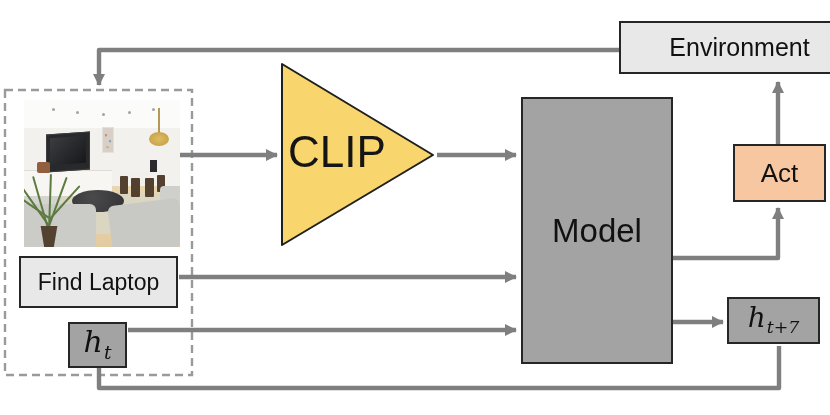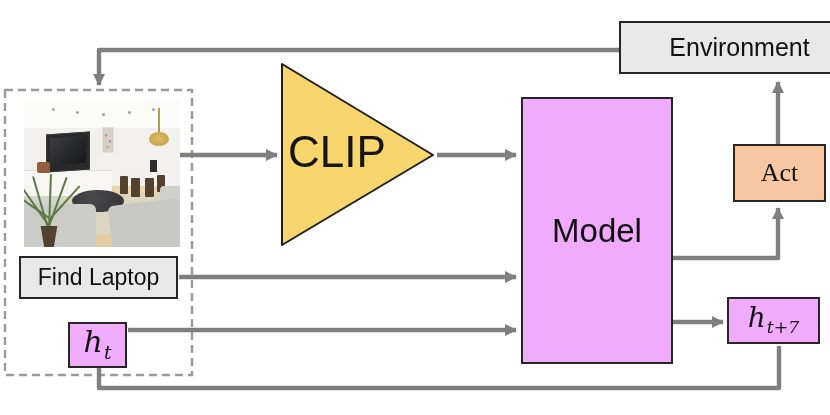--- a/index.html
+++ b/index.html
@@ -7,26 +7,26 @@
     position:relative;width:830px;height:415px;background:#ffffff;overflow:hidden;
     font-family:"Liberation Sans",sans-serif;color:#111;
   }
   .canvas *{box-sizing:border-box;}
   svg.layer{position:absolute;left:0;top:0;z-index:1;}
   .node{
     position:absolute;z-index:2;display:flex;align-items:center;justify-content:center;
     border:2px solid #262626;color:#111;
   }
   .gray-box{background:#E8E8E8;}
-  .blue-box{background:#f0abfc;}
+  .blue-box{background:#a3a3a3;}
   .peach-box{background:#F7C7A2;}
   .env{left:619px;top:21px;width:241px;height:53px;font-size:25px;}
-  .act{left:733px;top:144px;width:93px;height:58px;font-size:26px;font-family:Liberation Serif, serif;}
+  .act{left:733px;top:144px;width:93px;height:58px;font-size:26px;}
   .model{left:521px;top:97px;width:152px;height:267px;font-size:33px;}
-  .find{left:19px;top:256px;width:159px;height:43px;font-size:23px;}
+  .find{left:19px;top:256px;width:159px;height:52px;font-size:23px;}
   .ht{left:68px;top:322px;width:59px;height:46px;}
   .ht1{left:727px;top:297px;width:93px;height:47px;}
   .math{font-family:"DejaVu Serif","Liberation Serif",serif;font-style:italic;font-size:30px;line-height:1;}
   .ht1 .math{font-size:28px;}
   .math sub{font-size:0.62em;font-style:italic;vertical-align:-0.35em;margin-left:1px;}
   .clip-label{
     position:absolute;left:284px;top:131px;width:106px;height:46px;z-index:3;
     display:flex;align-items:flex-end;justify-content:center;
     font-size:44px;letter-spacing:0px;color:#151515;
   }

